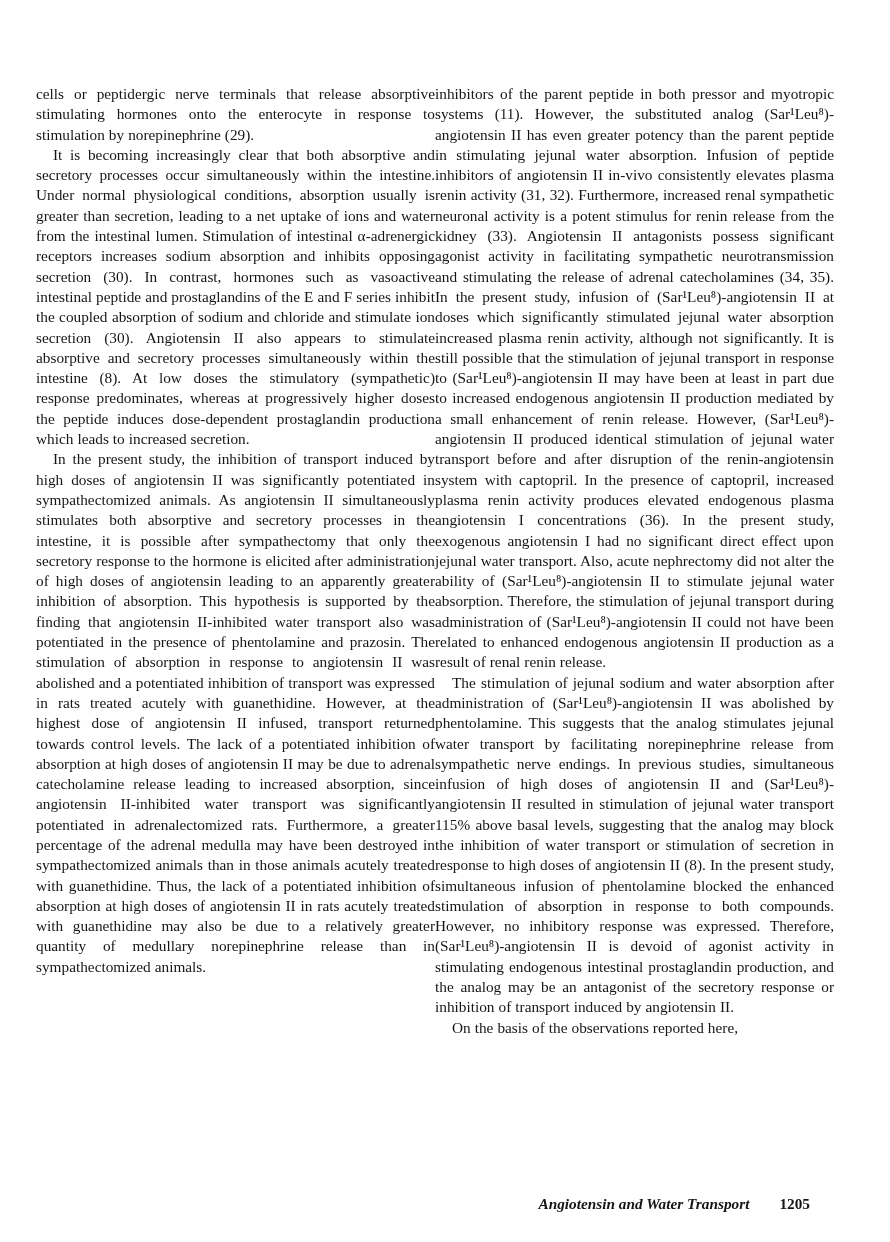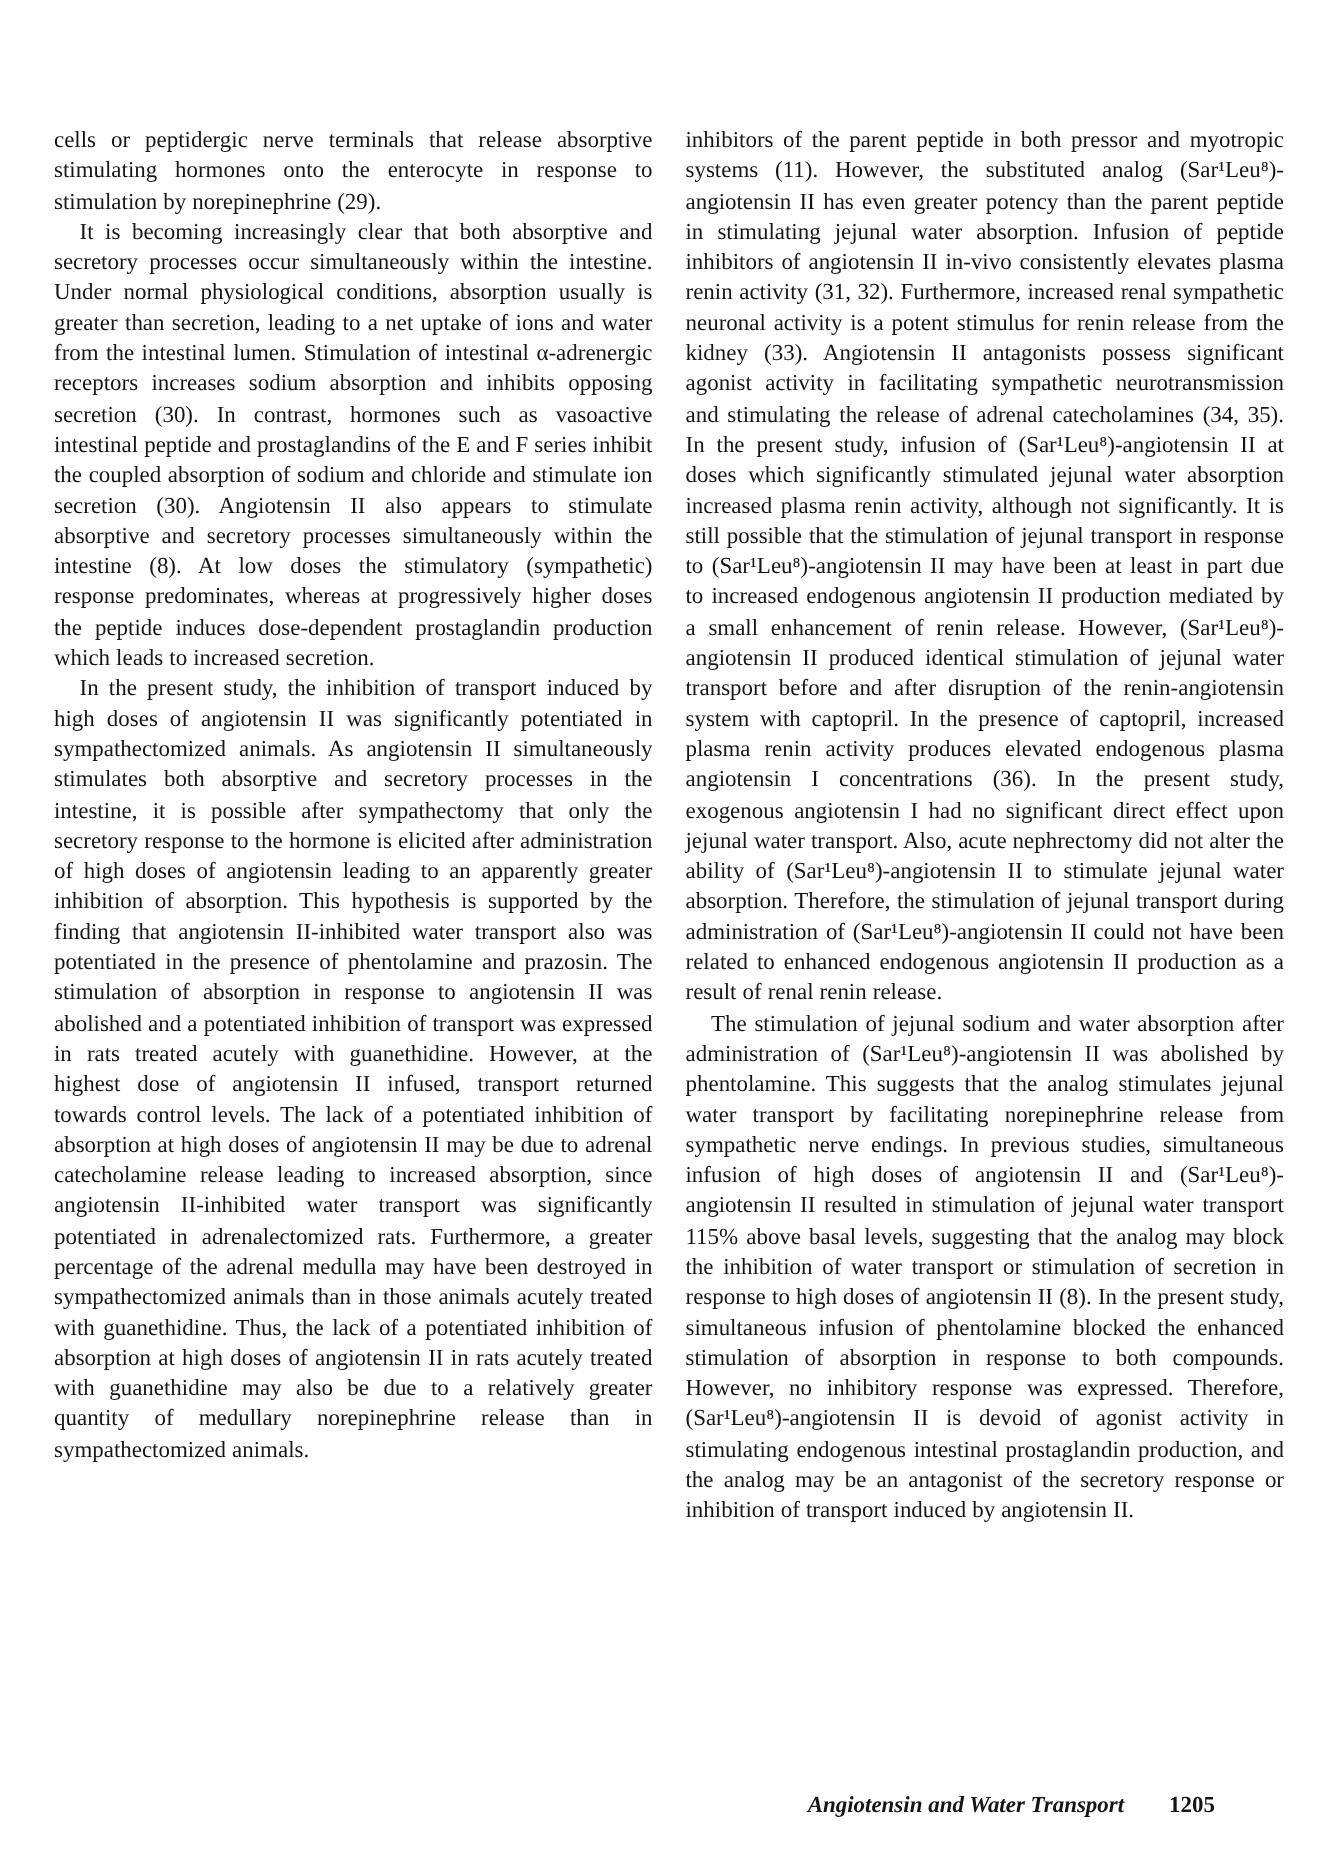--- a/index.html
+++ b/index.html
@@ -13,21 +13,20 @@
     height: 1242px;
     background: #ffffff;
     box-sizing: border-box;
     padding: 84px 34px 0 36px;
     font-family: "Liberation Serif", "DejaVu Serif", serif;
     color: #151515;
     overflow: hidden;
   }
   .columns {
     display: flex;
-    gap: 22px;
   }
   .column {
     width: 399px;
     flex: 0 0 399px;
     text-align: justify;
     font-size: 15.3px;
     line-height: 20.3px;
     hyphens: auto;
     -webkit-hyphens: auto;
     word-spacing: 0.2px;
@@ -68,20 +67,21 @@
 
     <div class="column">
       <p>cells or peptidergic nerve terminals that release absorptive stimulating hormones onto the enterocyte in response to stimulation by norepinephrine (29).</p>
       <p class="indent">It is becoming increasingly clear that both absorptive and secretory processes occur simultaneously within the intestine. Under normal physiological conditions, absorption usually is greater than secretion, leading to a net uptake of ions and water from the intestinal lumen. Stimulation of intestinal α-adrenergic receptors increases sodium absorption and inhibits opposing secretion (30). In contrast, hormones such as vasoactive intestinal peptide and prostaglandins of the E and F series inhibit the coupled absorption of sodium and chloride and stimulate ion secretion (30). Angiotensin II also appears to stimulate absorptive and secretory processes simultaneously within the intestine (8). At low doses the stimulatory (sympathetic) response predominates, whereas at progressively higher doses the peptide induces dose-dependent prostaglandin production which leads to increased secretion.</p>
       <p class="indent">In the present study, the inhibition of transport induced by high doses of angiotensin II was significantly potentiated in sympathectomized animals. As angiotensin II simultaneously stimulates both absorptive and secretory processes in the intestine, it is possible after sympathectomy that only the secretory response to the hormone is elicited after administration of high doses of angiotensin leading to an apparently greater inhibition of absorption. This hypothesis is supported by the finding that angiotensin II-inhibited water transport also was potentiated in the presence of phentolamine and prazosin. The stimulation of absorption in response to angiotensin II was abolished and a potentiated inhibition of transport was expressed in rats treated acutely with guanethidine. However, at the highest dose of angiotensin II infused, transport returned towards control levels. The lack of a potentiated inhibition of absorption at high doses of angiotensin II may be due to adrenal catecholamine release leading to increased absorption, since angiotensin II-inhibited water transport was significantly potentiated in adrenalectomized rats. Furthermore, a greater percentage of the adrenal medulla may have been destroyed in sympathectomized animals than in those animals acutely treated with guanethidine. Thus, the lack of a potentiated inhibition of absorption at high doses of angiotensin II in rats acutely treated with guanethidine may also be due to a relatively greater quantity of medullary norepinephrine release than in sympathectomized animals.</p>
     </div>
 
     <div class="column">
       <p>inhibitors of the parent peptide in both pressor and myotropic systems (11). However, the substituted analog (Sar¹Leu⁸)-angiotensin II has even greater potency than the parent peptide in stimulating jejunal water absorption. Infusion of peptide inhibitors of angiotensin II in-vivo consistently elevates plasma renin activity (31, 32). Furthermore, increased renal sympathetic neuronal activity is a potent stimulus for renin release from the kidney (33). Angiotensin II antagonists possess significant agonist activity in facilitating sympathetic neurotransmission and stimulating the release of adrenal catecholamines (34, 35). In the present study, infusion of (Sar¹Leu⁸)-angiotensin II at doses which significantly stimulated jejunal water absorption increased plasma renin activity, although not significantly. It is still possible that the stimulation of jejunal transport in response to (Sar¹Leu⁸)-angiotensin II may have been at least in part due to increased endogenous angiotensin II production mediated by a small enhancement of renin release. However, (Sar¹Leu⁸)-angiotensin II produced identical stimulation of jejunal water transport before and after disruption of the renin-angiotensin system with captopril. In the presence of captopril, increased plasma renin activity produces elevated endogenous plasma angiotensin I concentrations (36). In the present study, exogenous angiotensin I had no significant direct effect upon jejunal water transport. Also, acute nephrectomy did not alter the ability of (Sar¹Leu⁸)-angiotensin II to stimulate jejunal water absorption. Therefore, the stimulation of jejunal transport during administration of (Sar¹Leu⁸)-angiotensin II could not have been related to enhanced endogenous angiotensin II production as a result of renal renin release.</p>
       <p class="indent">The stimulation of jejunal sodium and water absorption after administration of (Sar¹Leu⁸)-angiotensin II was abolished by phentolamine. This suggests that the analog stimulates jejunal water transport by facilitating norepinephrine release from sympathetic nerve endings. In previous studies, simultaneous infusion of high doses of angiotensin II and (Sar¹Leu⁸)-angiotensin II resulted in stimulation of jejunal water transport 115% above basal levels, suggesting that the analog may block the inhibition of water transport or stimulation of secretion in response to high doses of angiotensin II (8). In the present study, simultaneous infusion of phentolamine blocked the enhanced stimulation of absorption in response to both compounds. However, no inhibitory response was expressed. Therefore, (Sar¹Leu⁸)-angiotensin II is devoid of agonist activity in stimulating endogenous intestinal prostaglandin production, and the analog may be an antagonist of the secretory response or inhibition of transport induced by angiotensin II.</p>
+      <p class="indent">On the basis of the observations reported here,</p>
     </div>
 
   </div>
 
   <div class="footer">
     <span class="running-title">Angiotensin and Water Transport</span><span class="page-number">1205</span>
   </div>
 
 </div>
 

